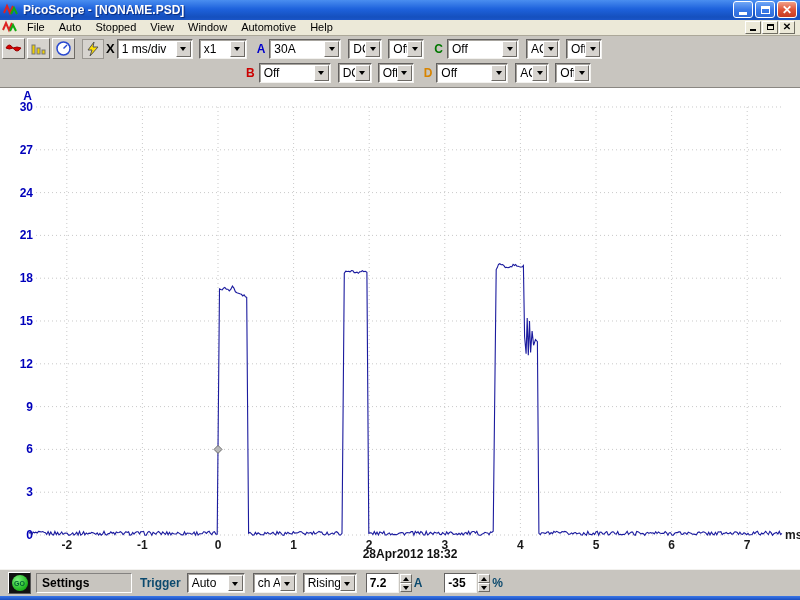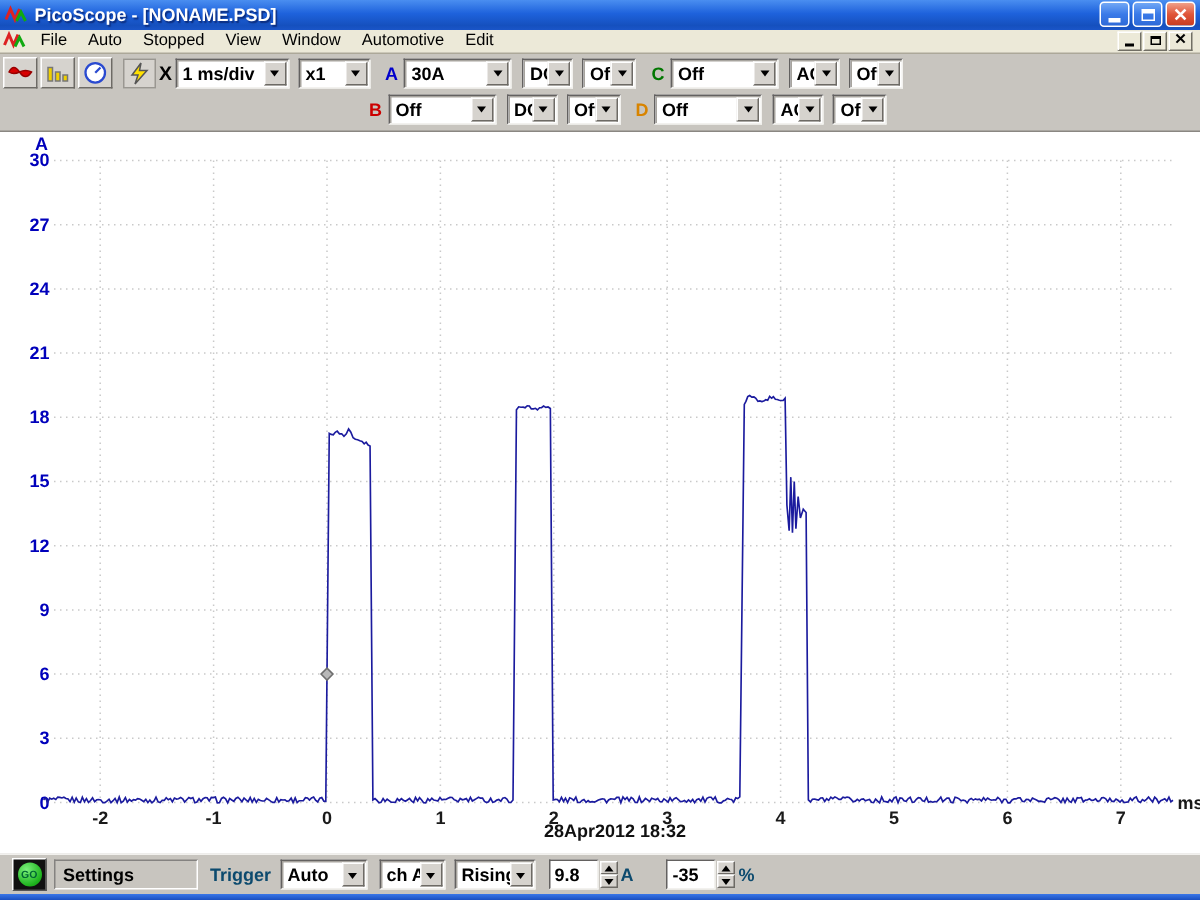--- a/index.html
+++ b/index.html
@@ -43,21 +43,21 @@
   .tb-row { display:flex; align-items:center; height:22px; }
   .tb-row.second { margin-top:2px; }
   .tbtn { width:23px; height:21px; margin-left:2px; background:#d6d3ce; border:1px solid;
     border-color:#fff #6d6a65 #6d6a65 #fff; display:flex; align-items:center; justify-content:center; }
   .tbtn svg { display:block; }
   .flat-ico { width:22px; height:20px; display:flex; align-items:center; justify-content:center;
     background:#d6d3ce; border:1px solid #9a9791; margin-left:7px; }
   .xlabel { font-weight:bold; font-size:13px; margin-left:2px; color:#000; }
   .combo { height:20px; background:#fff; border:1px solid; border-color:#636160 #f2f1ee #f2f1ee #636160;
     box-shadow:inset 1px 1px 0 #a7a49e; display:flex; align-items:center; }
-  .combo .ctext { flex:1; font-weight:bold; font-size:12px; padding-left:4px; color:#000;
+  .combo .ctext { flex:1; font-weight:normal; font-size:12px; padding-left:4px; color:#000;
     white-space:nowrap; overflow:hidden; }
   .combo .cbtn { width:15px; height:16px; margin-right:1px; background:#d6d3ce; border:1px solid;
     border-color:#fff #6d6a65 #6d6a65 #fff; display:flex; align-items:center; justify-content:center; }
   .arr-dn { width:0; height:0; border:3px solid transparent; border-top:4px solid #000; margin-top:4px; }
   .ch-letter { font-weight:bold; font-size:12px; margin:0 4px 0 10px; }
   .spacer-row2 { width:246px; flex:none; }
 
   
   .chart { height:481px; background:#fff; position:relative; }
   .chart svg { display:block; }
@@ -117,21 +117,21 @@
         <polyline points="1,10 4,3 7,10 10,3" fill="none" stroke="#d22" stroke-width="2"></polyline>
         <polyline points="8,11 11,5 14,11" fill="none" stroke="#1a1" stroke-width="2"></polyline>
       </svg>
     </span>
     <span class="menu-item">File</span>
     <span class="menu-item">Auto</span>
     <span class="menu-item">Stopped</span>
     <span class="menu-item">View</span>
     <span class="menu-item">Window</span>
     <span class="menu-item">Automotive</span>
-    <span class="menu-item">Edit</span>
+    <span class="menu-item">Help</span>
     <span class="mdibtns">
       <span class="mdibtn">
           <span class="g-min2"></span>
         </span>
       <span class="mdibtn">
           <span class="g-rest2"></span>
         </span>
       <span class="mdibtn">
           <span class="g-x2">✕</span>
         </span>
@@ -328,21 +328,21 @@
           <i class="arr-dn"></i>
         </span>
     </div>
     <div class="combo" style="width:54px;margin-left:6px">
       <span class="ctext">Rising</span>
       <span class="cbtn">
           <i class="arr-dn"></i>
         </span>
     </div>
     <div class="spinbox" style="margin-left:9px">
-      <span class="spin-field">9.8</span>
+      <span class="spin-field">7.2</span>
       <span class="spin-btns">
         <span class="spin-up">
             <i class="tri-up"></i>
           </span>
         <span class="spin-dn">
             <i class="tri-dn"></i>
           </span>
       </span>
     </div>
     <span class="sb-label" style="margin-left:2px">A</span>

